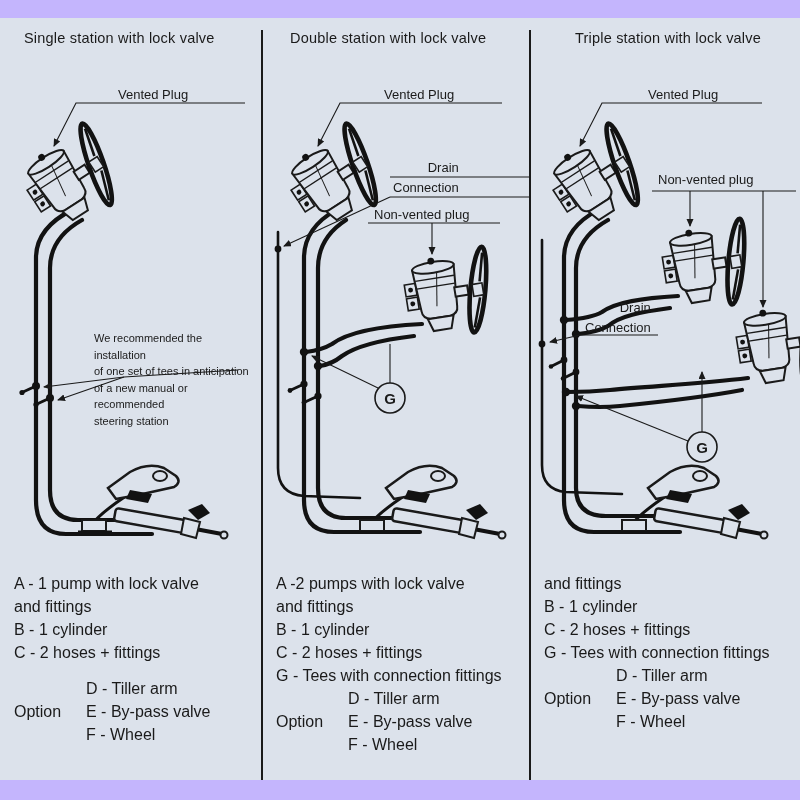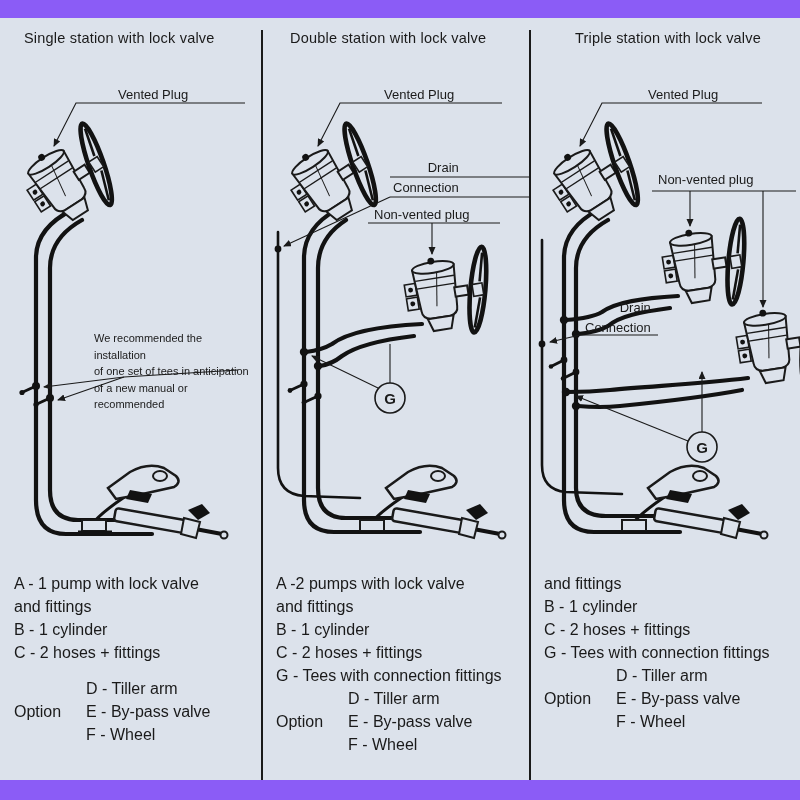--- a/index.html
+++ b/index.html
@@ -1,18 +1,18 @@
 <!DOCTYPE html>
 <html><head>
 <meta charset="utf-8">
 <style>
   html,body { margin:0; padding:0; }
   .page {
     position:relative; width:800px; height:800px;
-    background:#8b5cf6; overflow:hidden;
+    background:#c4b5fd; overflow:hidden;
     font-family:"Liberation Sans", sans-serif; color:#1a1a1a;
   }
   .sheet {
     position:absolute; left:0; top:18px; width:800px; height:762px;
     background:#dce2eb;
   }
   .panel { position:absolute; top:0; height:800px; }
   .panel-title {
     position:absolute; top:30px; font-size:14.5px; letter-spacing:.2px;
     white-space:nowrap; z-index:3;
@@ -84,20 +84,21 @@
     </defs>
   </svg>
 
   <div class="panel" style="left:0;width:262px">
     <div class="panel-title" style="left:24px">Single station with lock valve</div>
     <div class="dlabel" style="left:118px;top:85px">Vented Plug</div>
     <div class="note" style="left:94px;top:296px">
       <div>We recommended the installation</div>
       <div>of one set of tees in anticipation</div>
       <div>of a new manual or recommended</div>
+      <div>steering station</div>
     </div>
 
     <svg class="diagram" width="262" height="590" viewBox="0 0 262 590">
       <g>
         <path class="pipe" d="M72,210 Q36,228 36,258 L36,500 Q36,534 66,534 L152,534"></path>
         <path class="pipe" d="M82,220 Q50,238 50,268 L50,490 Q50,520 78,520 L142,520"></path>
       </g>
       <g>
         <line x1="36" y1="386" x2="23" y2="392" stroke="#121212" stroke-width="3"></line>
         <circle class="solid" cx="36" cy="386" r="4"></circle>

